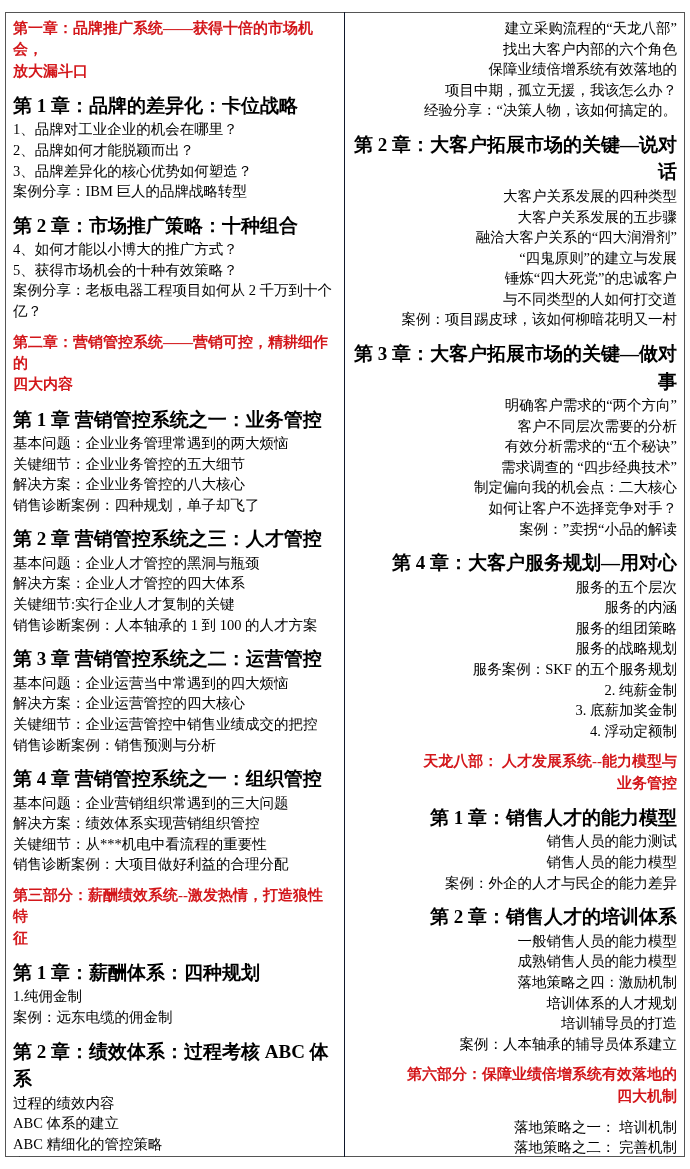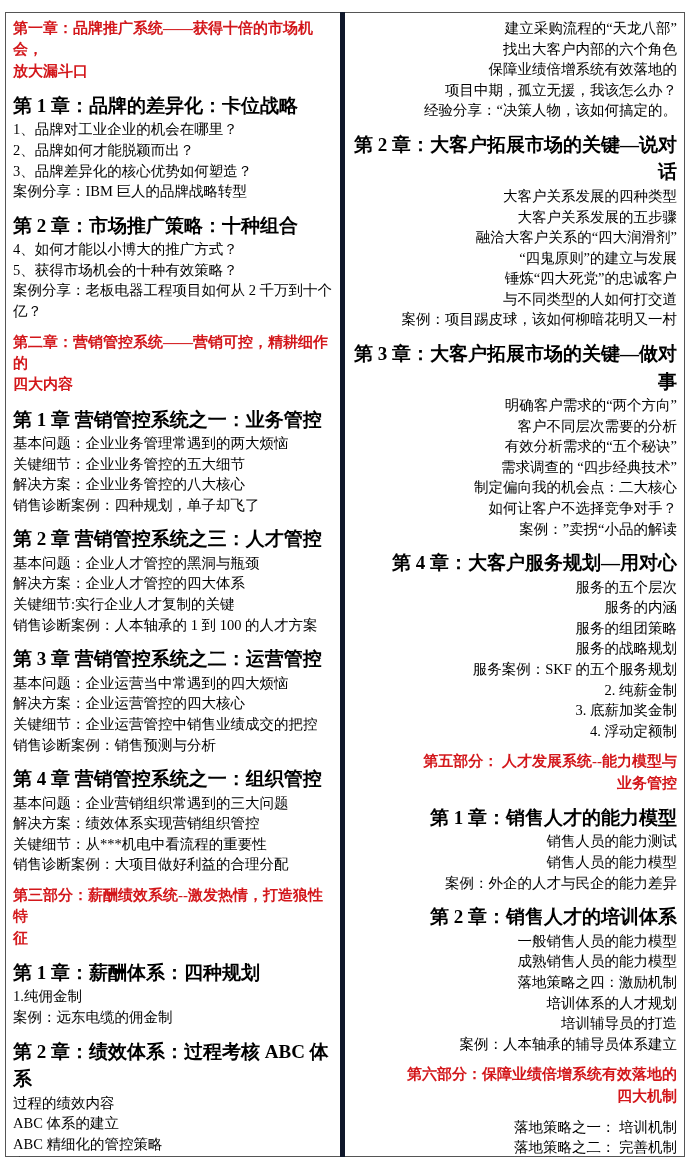--- a/index.html
+++ b/index.html
@@ -37,21 +37,21 @@
     display: flex;
     flex-direction: row;
   }
   .col {
     box-sizing: border-box;
     padding: 6px 8px 0 8px;
     overflow: hidden;
   }
   .col-left {
     width: 50%;
-    border-right: 5px solid #0f172a;
+    border-right: 1px solid #0f172a;
   }
   .col-right {
     width: 50%;
     text-align: right;
   }
   .blk {
     margin-bottom: 10px;
   }
   .line {
     font-size: 14.5px;
@@ -202,21 +202,21 @@
         <div class="line">服务的内涵</div>
         <div class="line">服务的组团策略</div>
         <div class="line">服务的战略规划</div>
         <div class="line">服务案例：SKF 的五个服务规划</div>
         <div class="line">2. 纯薪金制</div>
         <div class="line">3. 底薪加奖金制</div>
         <div class="line">4. 浮动定额制</div>
       </div>
 
       <div class="blk">
-        <div class="part-title">第五部分：   人才发展系统--能力模型与</div>
+        <div class="part-title">天龙八部：   人才发展系统--能力模型与</div>
         <div class="part-title">业务管控</div>
       </div>
 
       <div class="blk">
         <div class="chapter-title">第 1 章：销售人才的能力模型</div>
         <div class="line">销售人员的能力测试</div>
         <div class="line">销售人员的能力模型</div>
         <div class="line">案例：外企的人才与民企的能力差异</div>
       </div>
 

